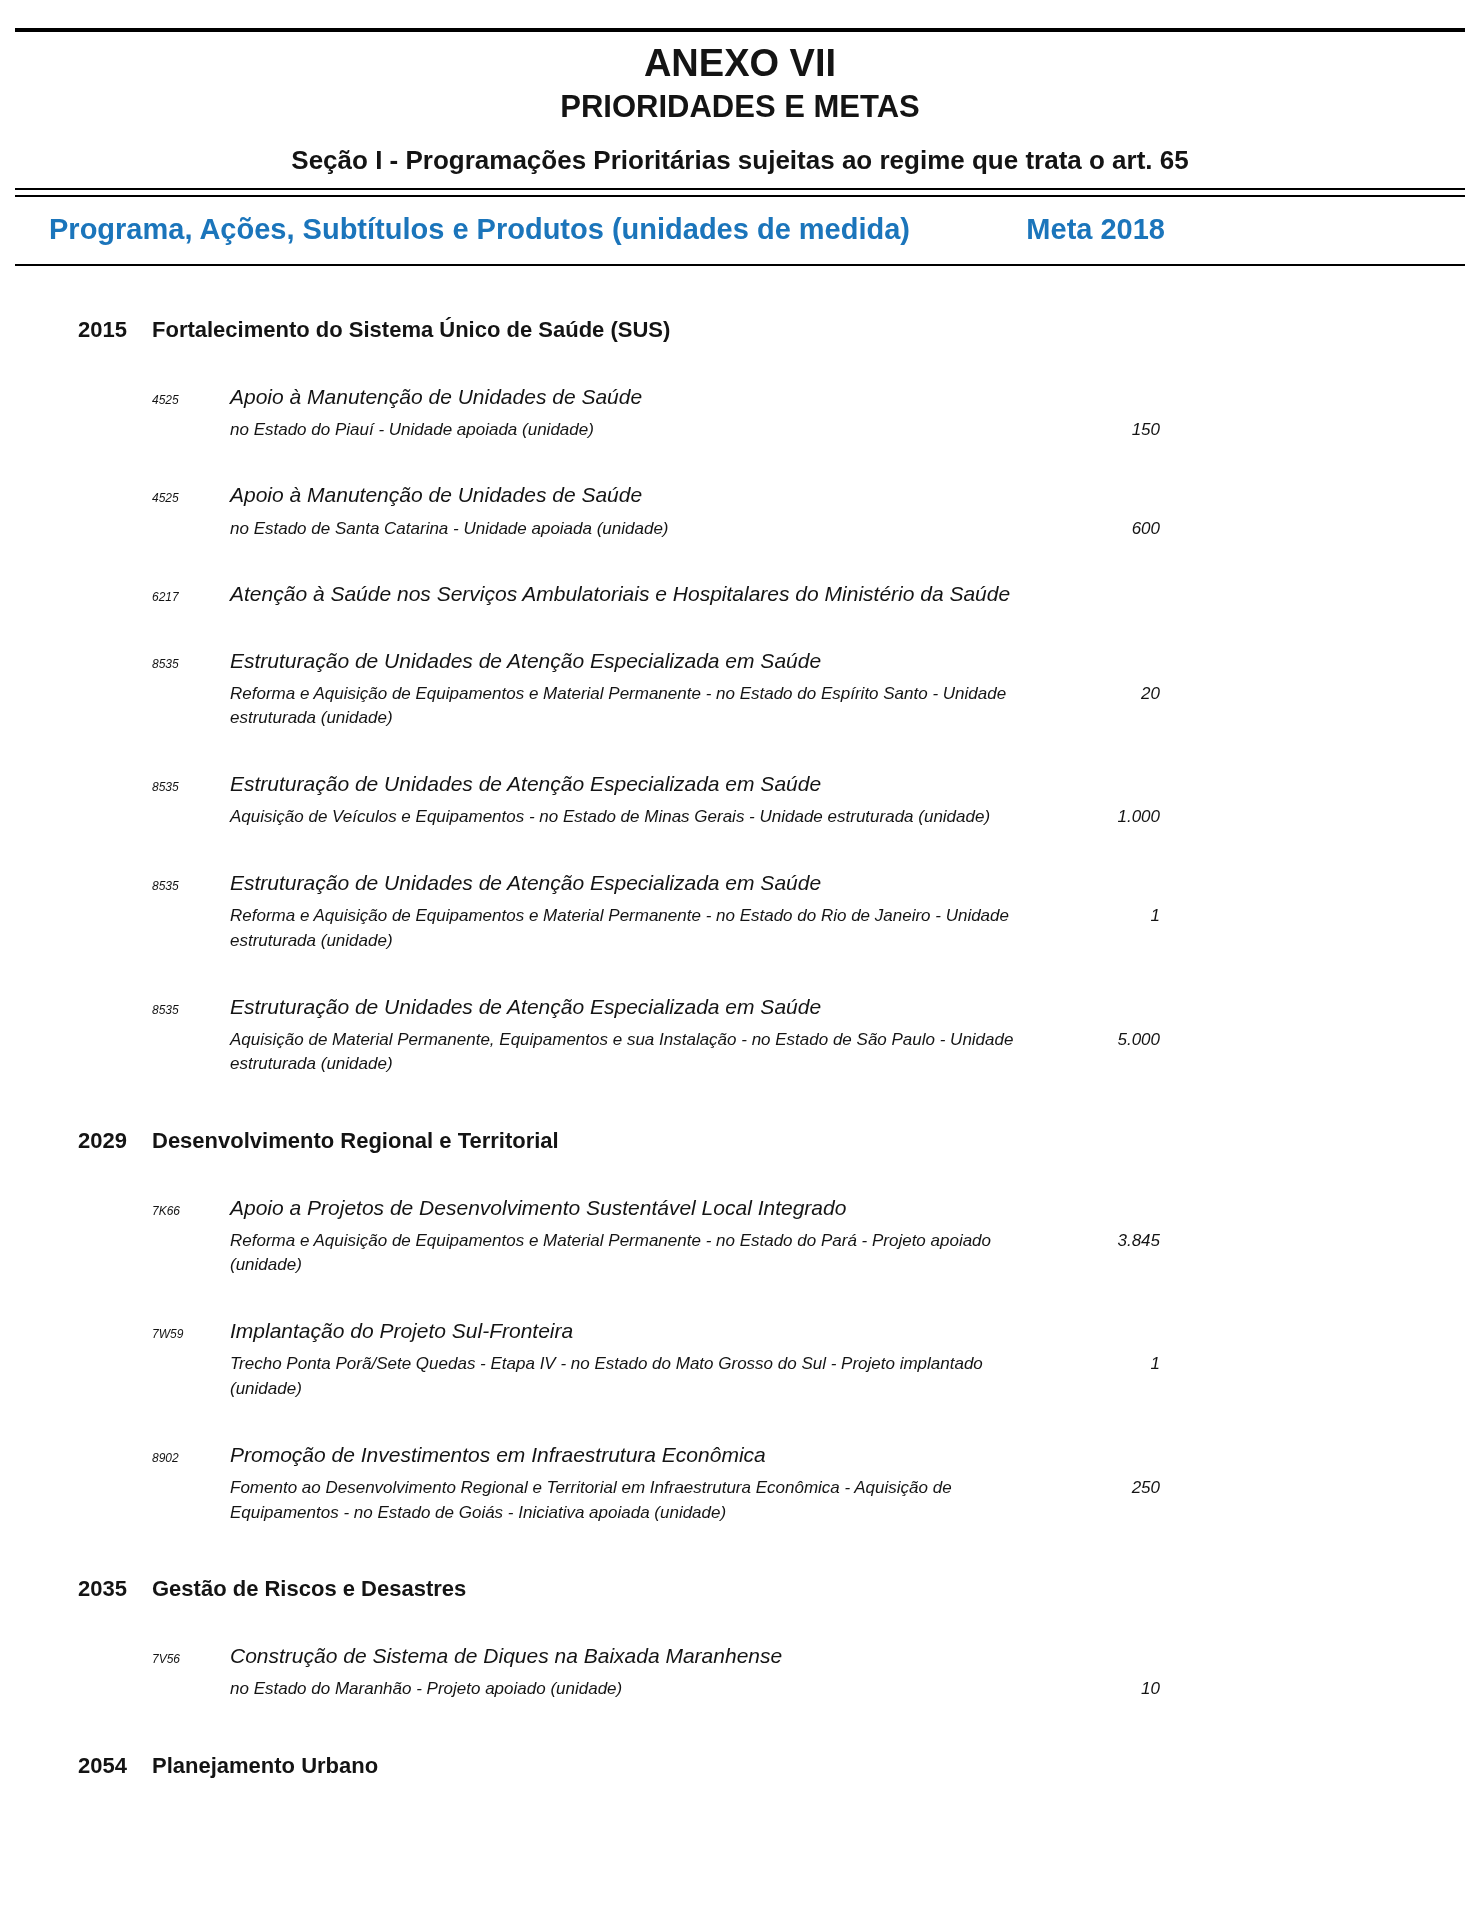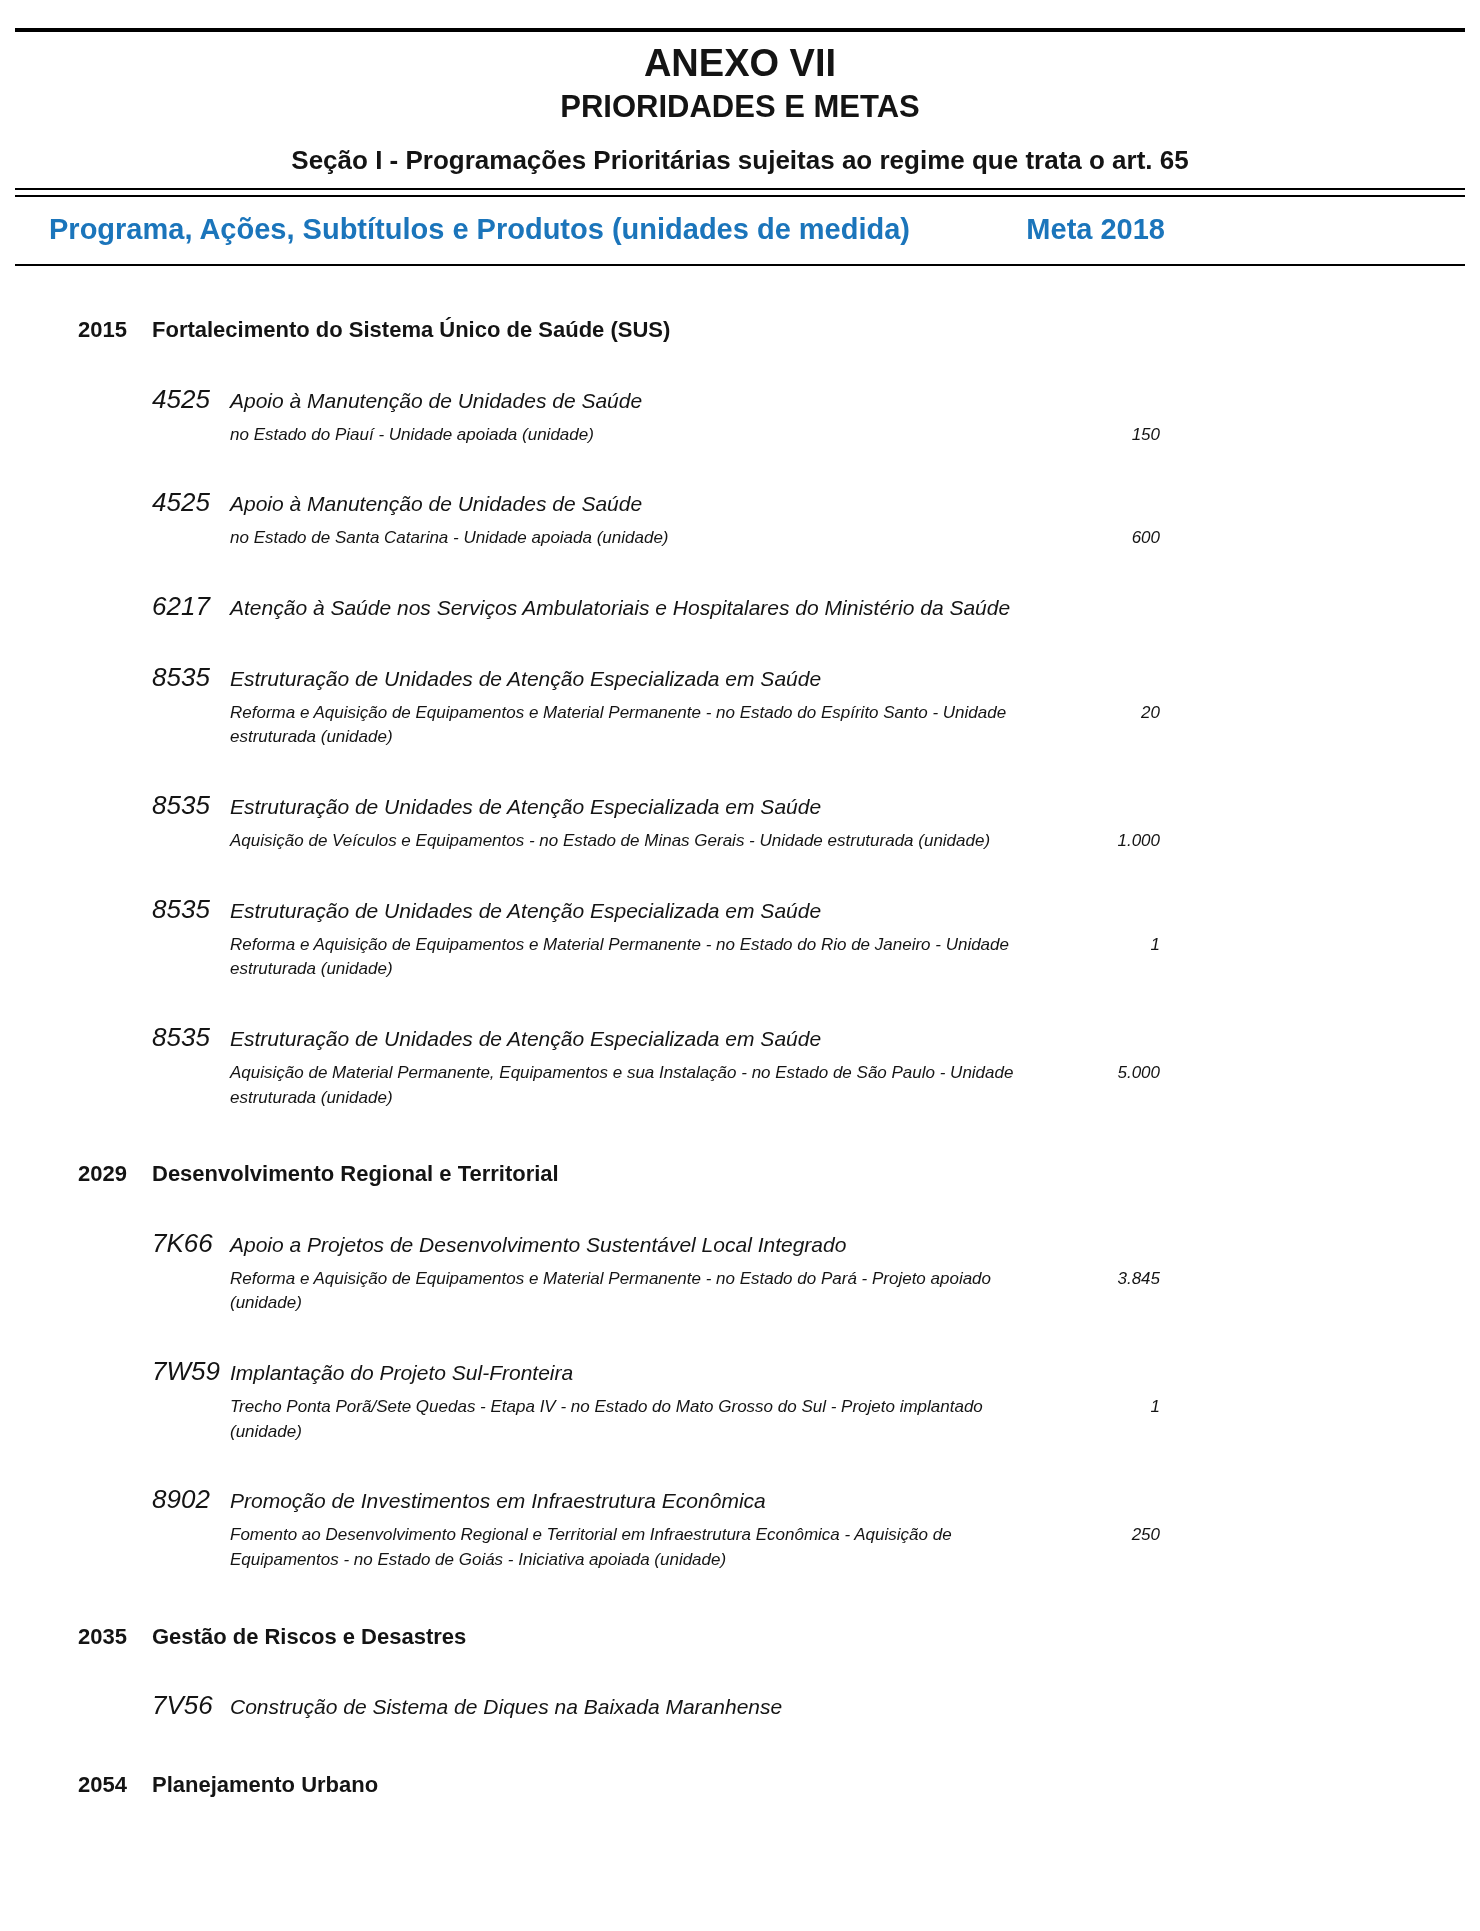--- a/index.html
+++ b/index.html
@@ -88,21 +88,21 @@
     padding-left: 137px;
   }
   .action-head {
     display: flex;
     align-items: baseline;
     font-style: italic;
   }
   .action-code {
     width: 78px;
     flex: 0 0 78px;
-    font-size: 26px;
+    font-size: 12px;
   }
   .action-title {
     font-size: 21px;
     line-height: 1.25;
   }
   .sub-row {
     display: flex;
     align-items: flex-start;
     margin-top: 8px;
     font-style: italic;
@@ -282,20 +282,25 @@
     <div class="program-heading">
       <span class="program-code">2035</span>
       <span class="program-title">Gestão de Riscos e Desastres</span>
     </div>
     <div>
   <div class="action-row">
     <div class="action-head">
       <span class="action-code">7V56</span>
       <span class="action-title">Construção de Sistema de Diques na Baixada Maranhense</span>
     </div>
+    <div class="sub-row">
+      <span class="sub-spacer"></span>
+      <span class="subtitle">no Estado do Maranhão - Projeto apoiado (unidade)</span>
+      <span class="meta-value">10</span>
+    </div>
   </div>
 </div>
   </div>
 
   <div class="program-section">
     <div class="program-heading">
       <span class="program-code">2054</span>
       <span class="program-title">Planejamento Urbano</span>
     </div>
     <div></div>

